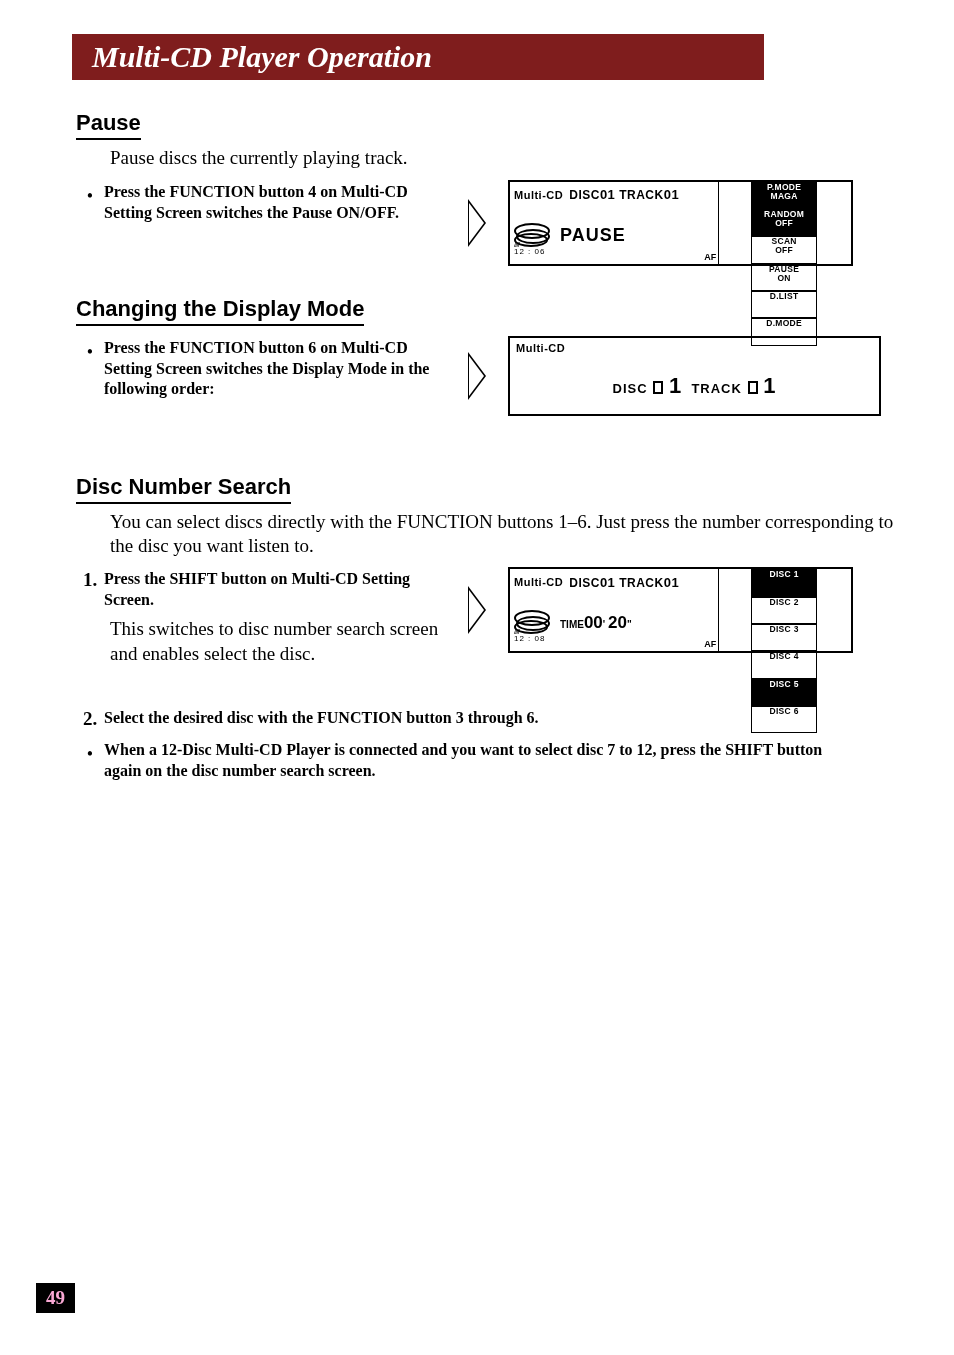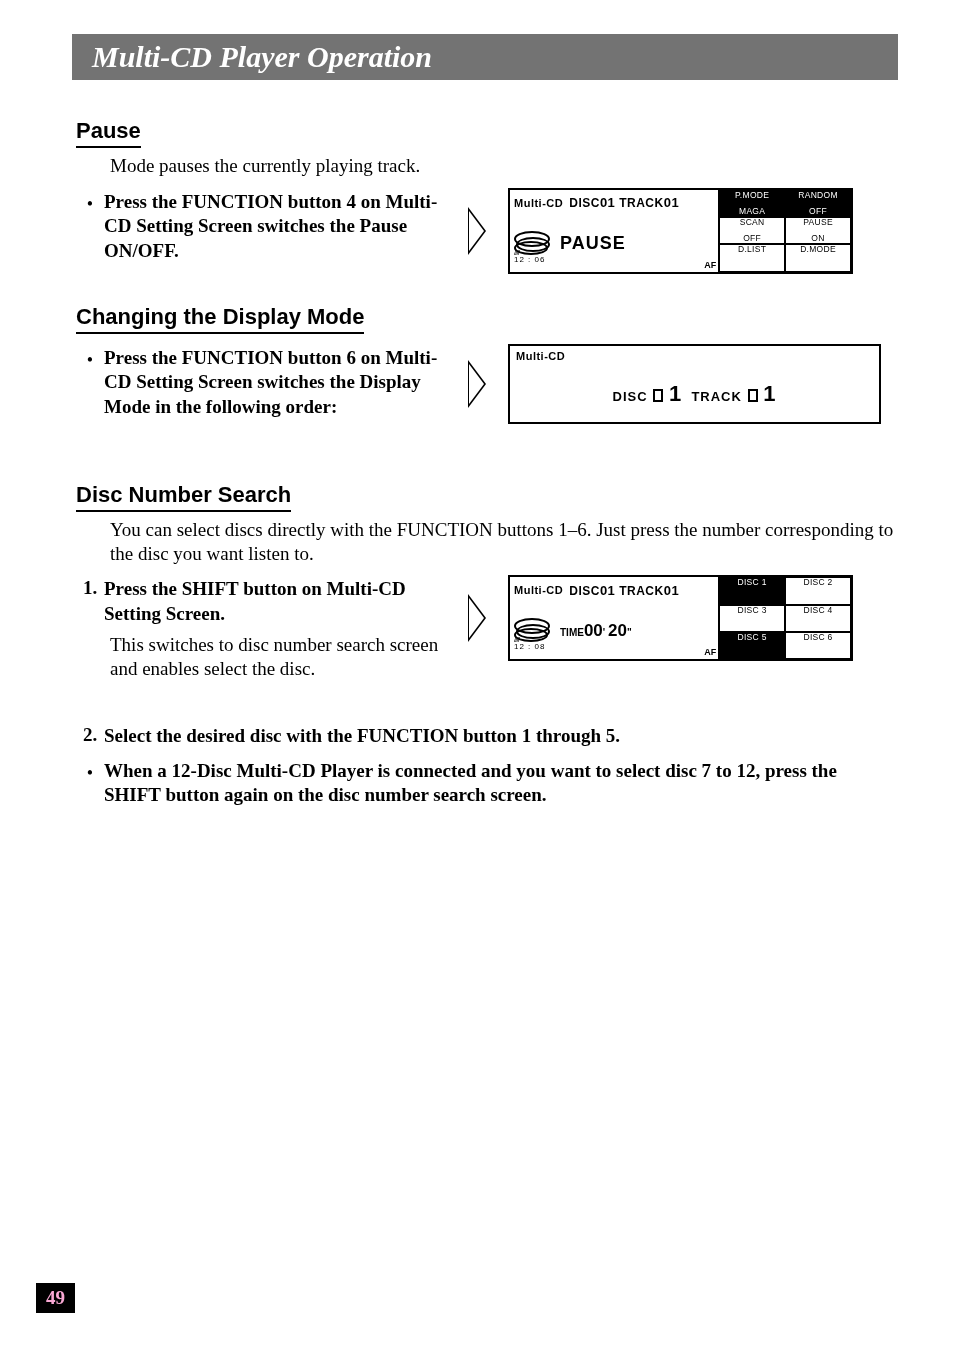--- a/index.html
+++ b/index.html
@@ -5,28 +5,28 @@
   * { box-sizing: border-box; margin: 0; padding: 0; }
   body {
     font-family: "Times New Roman", Times, serif;
     background: #fff;
     width: 954px;
     height: 1355px;
     position: relative;
     color: #000;
   }
   .title-bar {
-    background: #737373;
+    background: #7f1d1d;
     color: #fff;
     font-style: italic;
     font-weight: bold;
     font-size: 30px;
     padding: 6px 0 6px 20px;
-    margin: 34px 0 8px 72px;
-    width: 826px;
+    margin: 34px 0 0 72px;
+    width: 692px;
     font-family: "Times New Roman", Times, serif;
   }
   .content {
     padding: 0 60px 0 76px;
   }
   .sec-head {
     font-family: Arial, Helvetica, sans-serif;
     font-weight: bold;
     font-size: 22px;
     padding-bottom: 2px;
@@ -53,21 +53,21 @@
     margin-top: 12px;
   }
   .bullet .dot {
     width: 28px;
     min-width: 28px;
     text-align: center;
     font-size: 18px;
     padding-top: 4px;
   }
   .bullet .txt {
-    font-size: 19px;
+    font-size: 16px;
     line-height: 1.3;
   }
   .bold { font-weight: bold; }
   .num-bullet .dot { font-weight: bold; font-size: 19px; padding-top: 0;}
   .subpara {
     font-size: 19px;
     margin-left: 34px;
     margin-top: 6px;
     line-height: 1.3;
   }
@@ -194,26 +194,27 @@
     flex-wrap: wrap;
     border-left: 1px solid #000;
   }
   .sk {
     width: 50%;
     height: 33.33%;
     border: 1px solid #000;
     display: flex;
     flex-direction: column;
     align-items: center;
-    justify-content: space-between;
+    justify-content: flex-start;
     font-size: 8.5px;
-    font-weight: normal;
+    font-weight: bold;
     letter-spacing: 0.3px;
     line-height: 1.05;
     text-align: center;
+    margin-left: 32px;
   }
   .sk.inv {
     background: #000;
     color: #fff;
   }
   .simple-inner {
     flex: 1;
     display: flex;
     align-items: center;
     justify-content: center;
@@ -252,21 +253,21 @@
 <body>
 
 <div class="title-bar">
   <span>Multi-CD Player Operation</span>
 </div>
 
 <div class="content">
 
   
   <div class="sec-head">Pause</div>
-  <div class="para">Mode pauses the currently playing track.</div>
+  <div class="para">Pause discs the currently playing track.</div>
 
   <div class="row">
     <div class="bullet-block">
       <div class="bullet">
         <div class="dot">•</div>
         <div class="txt bold">Press the FUNCTION button 4 on Multi-CD Setting Screen switches the Pause ON/OFF.</div>
       </div>
     </div>
 
     <div class="fig">
@@ -410,21 +411,21 @@
               <span>DISC 6</span>
             </div>
         </div>
       </div>
     </div>
   </div>
 
   <div style="height:30px"></div>
   <div class="bullet num-bullet">
     <div class="dot">2.</div>
-    <div class="txt bold" style="width:740px">Select the desired disc with the FUNCTION button 1 through 5.</div>
+    <div class="txt bold" style="width:740px">Select the desired disc with the FUNCTION button 3 through 6.</div>
   </div>
 
   <div class="bullet" style="margin-top:10px;">
     <div class="dot">•</div>
     <div class="txt bold" style="width:740px">When a 12-Disc Multi-CD Player is connected and you want to select disc 7 to 12, press the SHIFT button again on the disc number search screen.</div>
   </div>
 
 </div>
 
 <div class="page-num">49</div>

